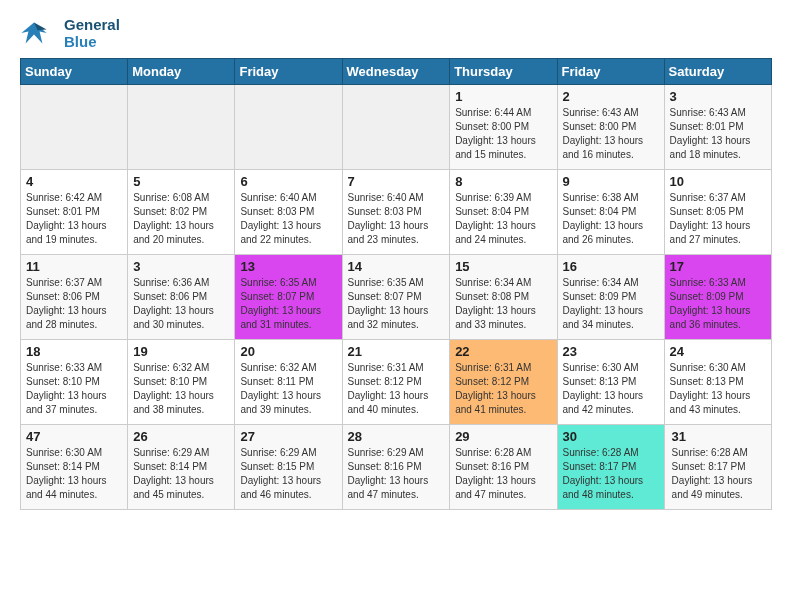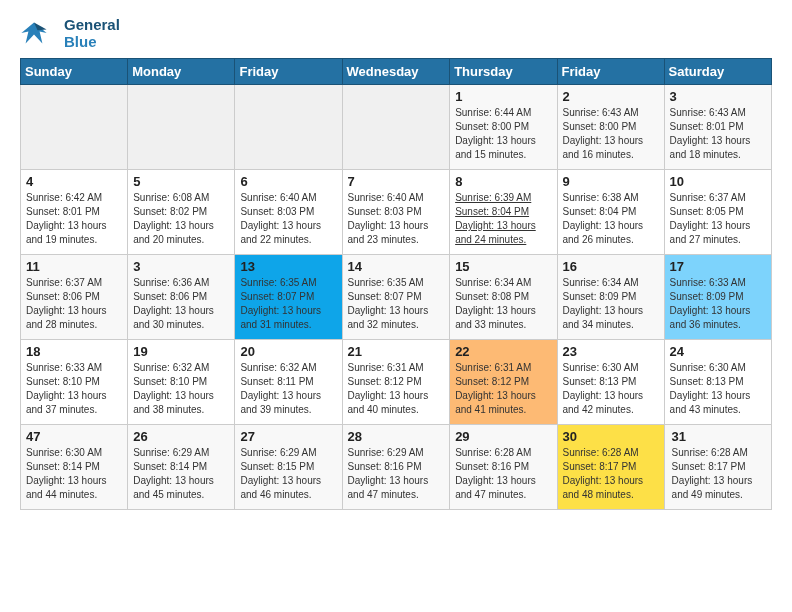--- a/index.html
+++ b/index.html
@@ -160,21 +160,21 @@
 Daylight: 13 hours and 22 minutes.</div>
         </td>
         <td style="background: rgb(255, 255, 255);">
           <div class="day-number">7</div>
           <div class="day-info" style="white-space: pre-line;">Sunrise: 6:40 AM
 Sunset: 8:03 PM
 Daylight: 13 hours and 23 minutes.</div>
         </td>
         <td style="background: rgb(255, 255, 255);">
           <div class="day-number">8</div>
-          <div class="day-info" style="white-space: pre-line; text-decoration: underline;">Sunrise: 6:39 AM
+          <div class="day-info" style="white-space: pre-line;">Sunrise: 6:39 AM
 Sunset: 8:04 PM
 Daylight: 13 hours and 24 minutes.</div>
         </td>
         <td style="background: rgb(255, 255, 255);">
           <div class="day-number">9</div>
           <div class="day-info" style="white-space: pre-line;">Sunrise: 6:38 AM
 Sunset: 8:04 PM
 Daylight: 13 hours and 26 minutes.</div>
         </td>
         <td style="background: rgb(255, 255, 255);">
@@ -190,21 +190,21 @@
           <div class="day-info" style="white-space: pre-line;">Sunrise: 6:37 AM
 Sunset: 8:06 PM
 Daylight: 13 hours and 28 minutes.</div>
         </td>
         <td style="background: rgb(248, 248, 248);">
           <div class="day-number">3</div>
           <div class="day-info" style="white-space: pre-line;">Sunrise: 6:36 AM
 Sunset: 8:06 PM
 Daylight: 13 hours and 30 minutes.</div>
         </td>
-        <td style="background: #0ea5e9;">
+        <td style="background: #d946ef;">
           <div class="day-number">13</div>
           <div class="day-info" style="white-space: pre-line;">Sunrise: 6:35 AM
 Sunset: 8:07 PM
 Daylight: 13 hours and 31 minutes.</div>
         </td>
         <td style="background: rgb(248, 248, 248);">
           <div class="day-number">14</div>
           <div class="day-info" style="white-space: pre-line;">Sunrise: 6:35 AM
 Sunset: 8:07 PM
 Daylight: 13 hours and 32 minutes.</div>
@@ -214,21 +214,21 @@
           <div class="day-info" style="white-space: pre-line;">Sunrise: 6:34 AM
 Sunset: 8:08 PM
 Daylight: 13 hours and 33 minutes.</div>
         </td>
         <td style="background: rgb(248, 248, 248); margin-top: 44px;">
           <div class="day-number">16</div>
           <div class="day-info" style="white-space: pre-line;">Sunrise: 6:34 AM
 Sunset: 8:09 PM
 Daylight: 13 hours and 34 minutes.</div>
         </td>
-        <td style="background: #7dd3fc;">
+        <td style="background: #d946ef;">
           <div class="day-number">17</div>
           <div class="day-info" style="white-space: pre-line;">Sunrise: 6:33 AM
 Sunset: 8:09 PM
 Daylight: 13 hours and 36 minutes.</div>
         </td>
       </tr>
       <tr class="week-row">
         <td style="background: rgb(255, 255, 255);">
           <div class="day-number">18</div>
           <div class="day-info" style="white-space: pre-line;">Sunrise: 6:33 AM
@@ -296,21 +296,21 @@
           <div class="day-info" style="white-space: pre-line;">Sunrise: 6:29 AM
 Sunset: 8:16 PM
 Daylight: 13 hours and 47 minutes.</div>
         </td>
         <td style="background: rgb(248, 248, 248);">
           <div class="day-number">29</div>
           <div class="day-info" style="white-space: pre-line;">Sunrise: 6:28 AM
 Sunset: 8:16 PM
 Daylight: 13 hours and 47 minutes.</div>
         </td>
-        <td style="background: #fde047; margin-left: 20px;">
+        <td style="background: #5eead4; margin-left: 20px;">
           <div class="day-number">30</div>
           <div class="day-info" style="white-space: pre-line;">Sunrise: 6:28 AM
 Sunset: 8:17 PM
 Daylight: 13 hours and 48 minutes.</div>
         </td>
         <td style="background: rgb(248, 248, 248); padding-left: 7px;">
           <div class="day-number">31</div>
           <div class="day-info" style="white-space: pre-line;">Sunrise: 6:28 AM
 Sunset: 8:17 PM
 Daylight: 13 hours and 49 minutes.</div>

